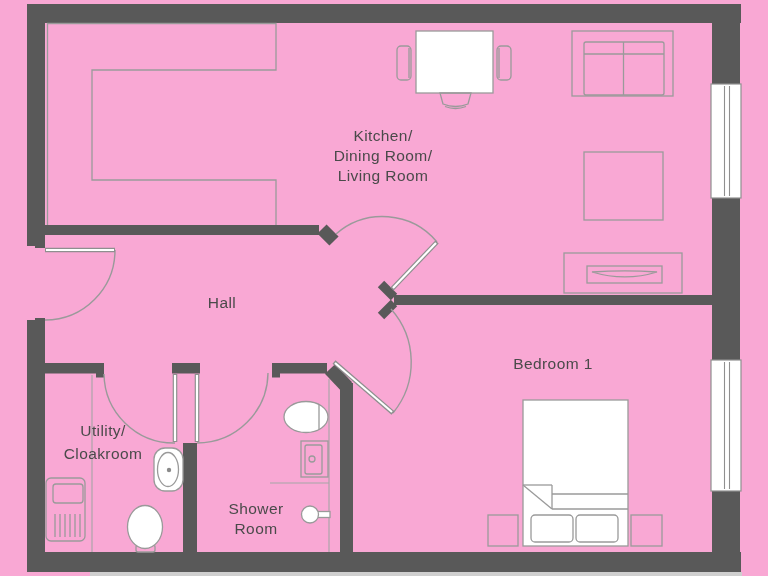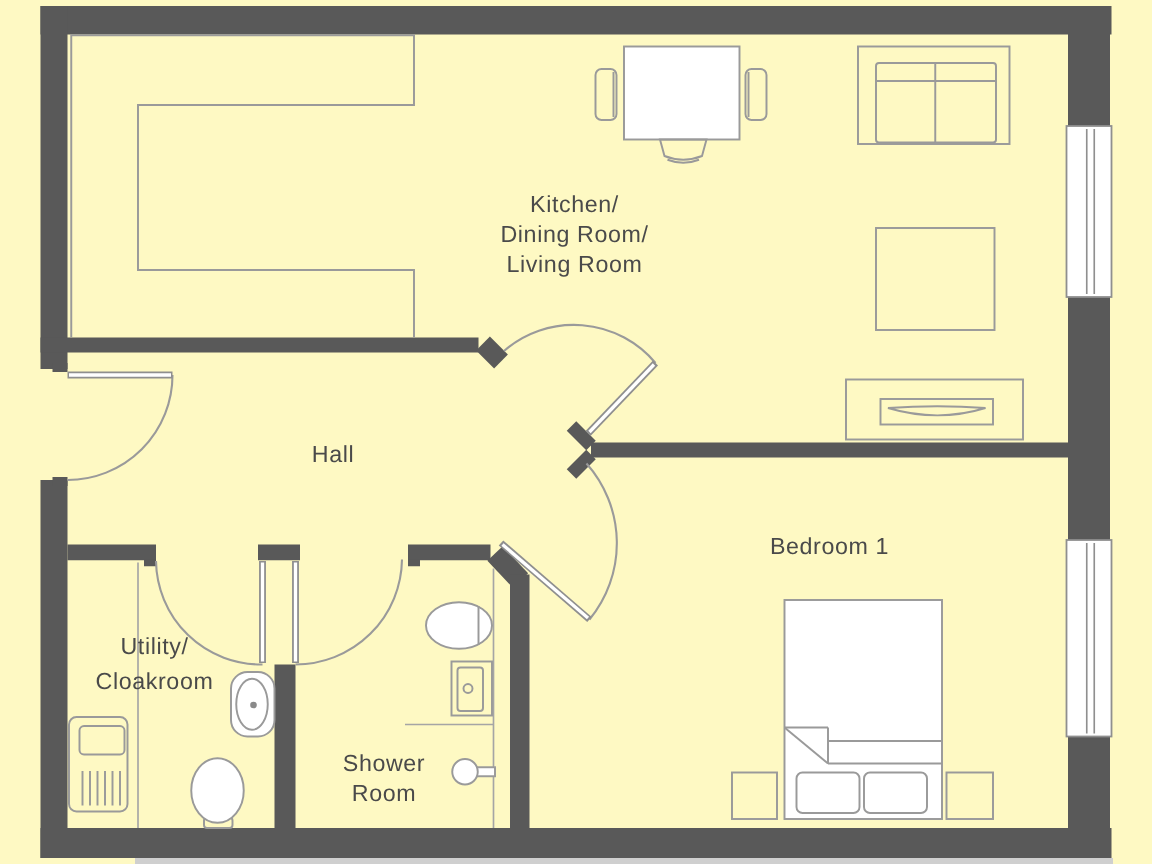--- a/index.html
+++ b/index.html
@@ -1,16 +1,16 @@
 <!DOCTYPE html>
 <html><head>
 <meta charset="utf-8">
 <style>
   html,body{margin:0;padding:0;background:#ffffff;}
-  .stage{position:relative;width:768px;height:576px;background:#fef9c3;overflow:hidden;
+  .stage{position:relative;width:768px;height:576px;background:#f9a8d4;overflow:hidden;
          font-family:"Liberation Sans", sans-serif;}
   svg{display:block;}
   .wall{fill:#595959;stroke:none;}
   .wallline{stroke:#595959;fill:none;}
   .furn{stroke:#9a9a9a;stroke-width:1.3;fill:none;}
   .furnw{stroke:#9a9a9a;stroke-width:1.3;fill:#ffffff;}
   .thin{stroke:#a5a5a5;stroke-width:1.1;fill:none;}
   .arc{stroke:#9a9a9a;stroke-width:1.4;fill:none;}
   .leaf-outer{stroke:#8f8f8f;stroke-width:4.6;fill:none;}
   .leaf-inner{stroke:#ffffff;stroke-width:2.2;fill:none;}

